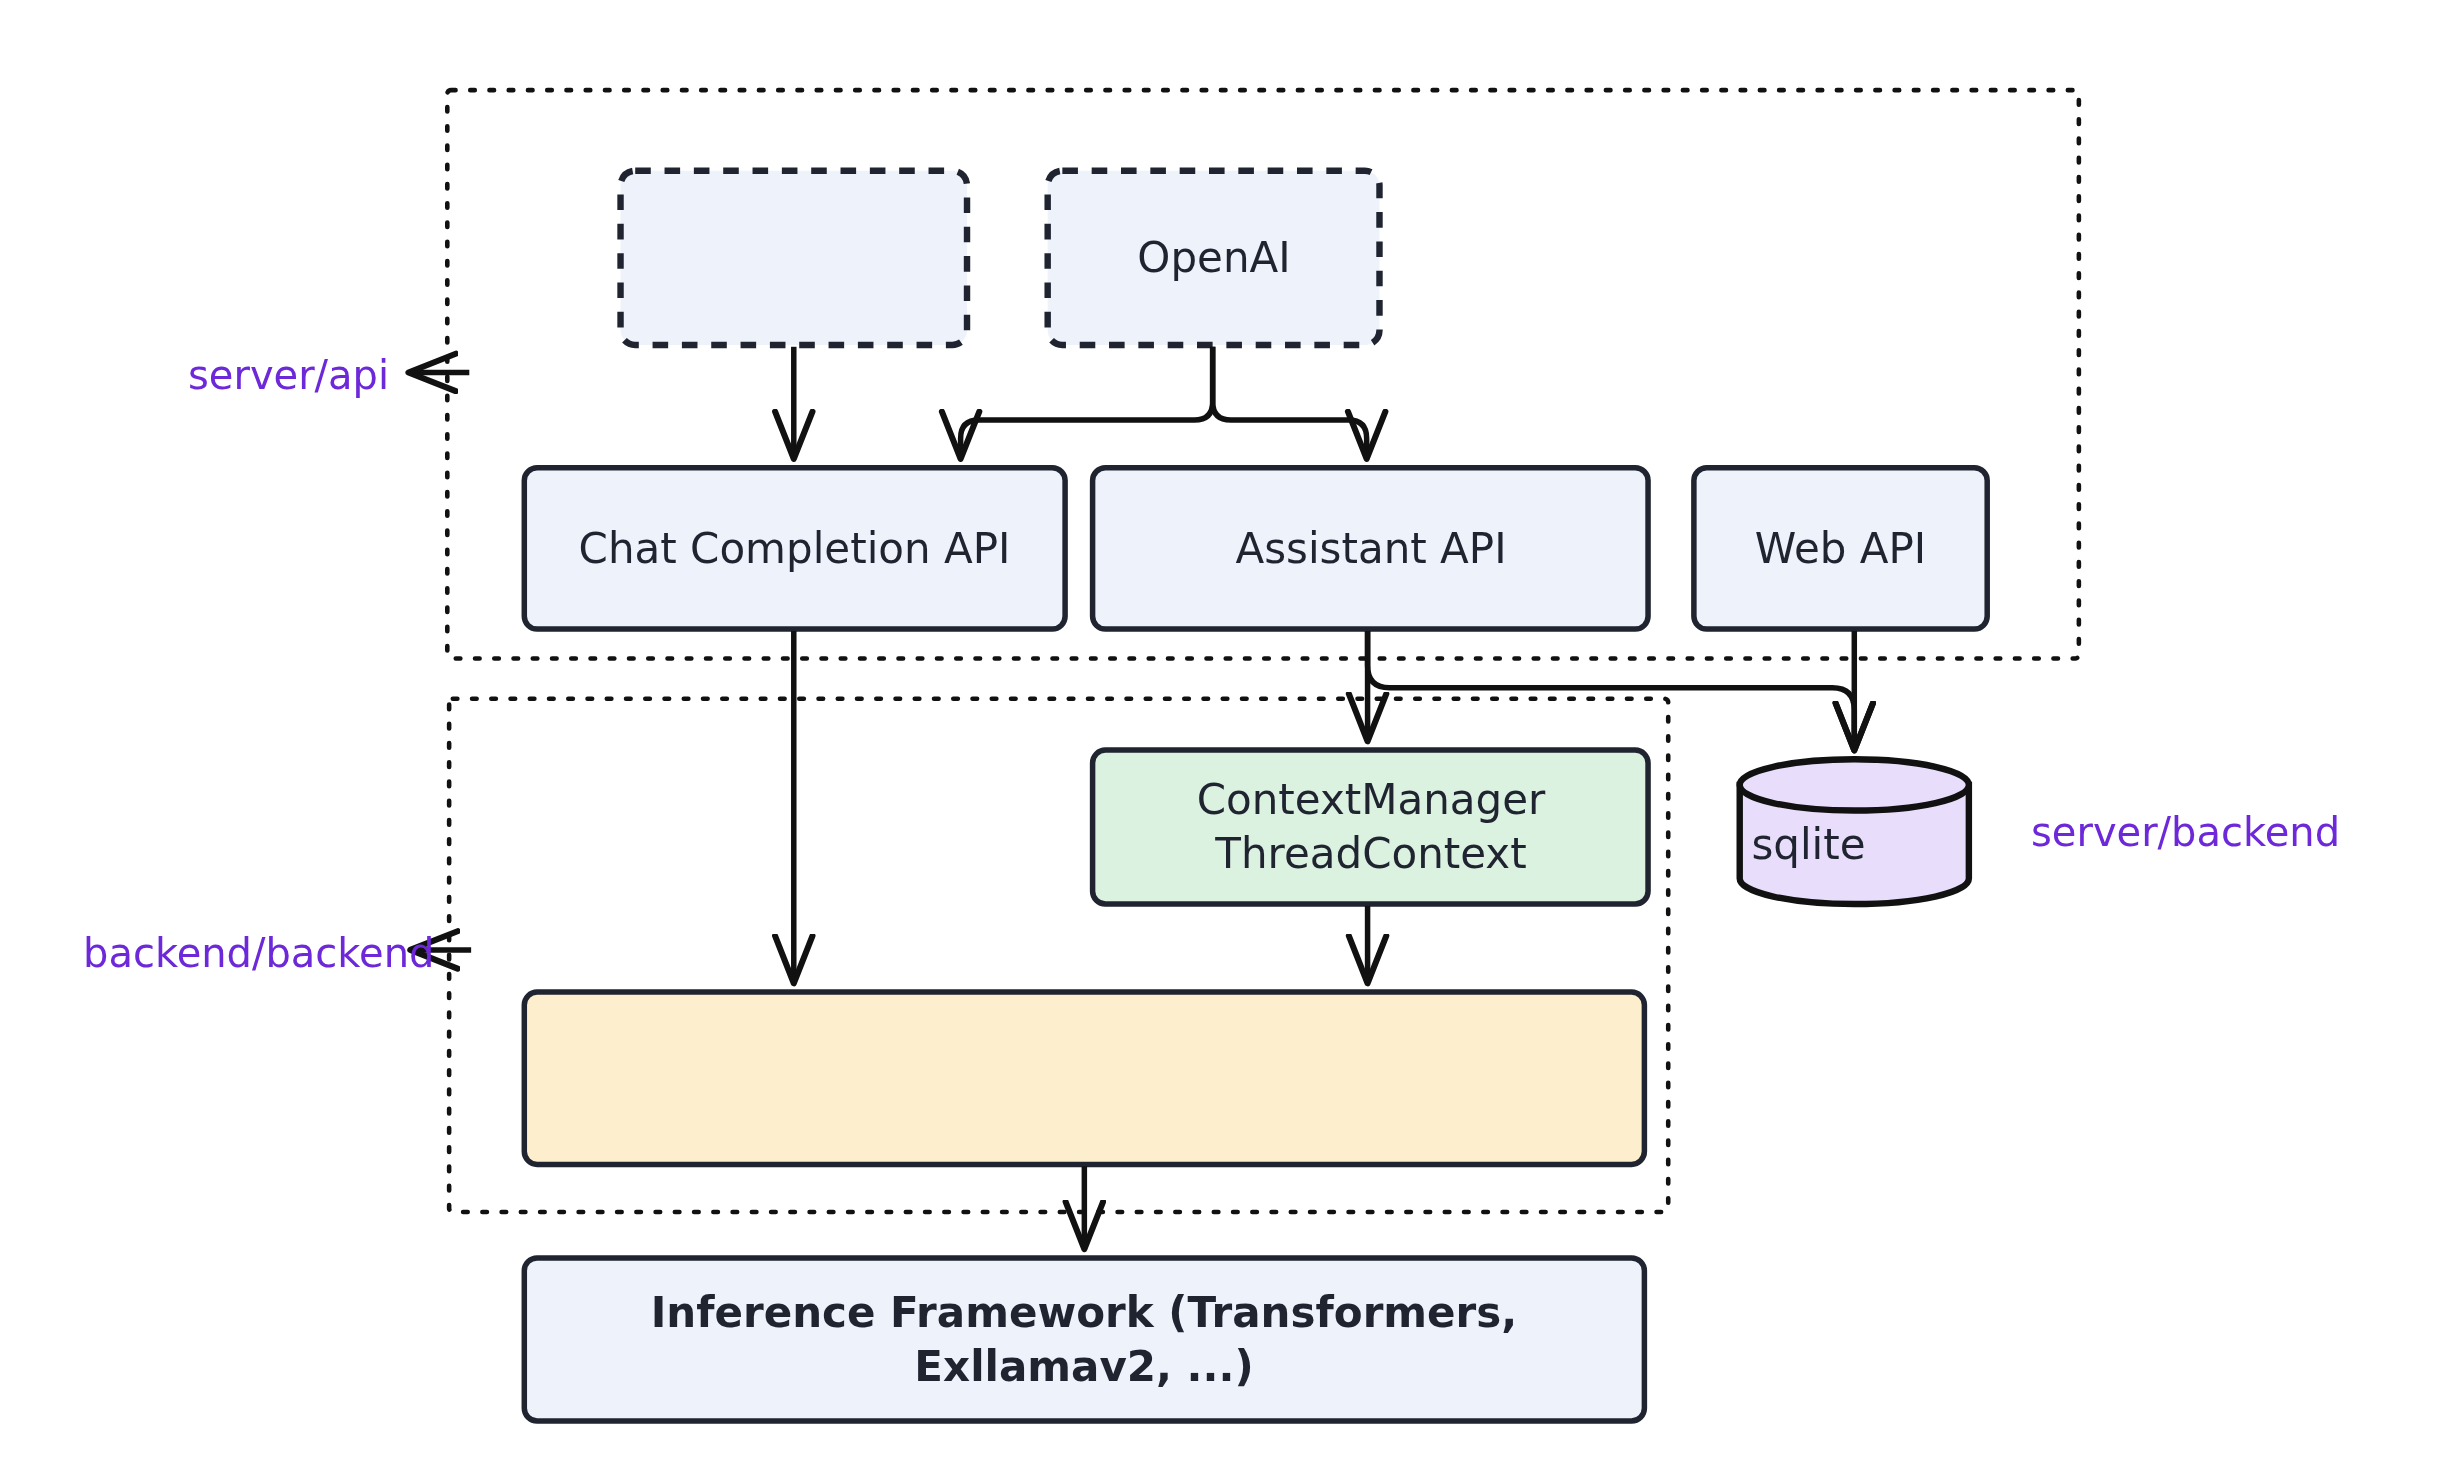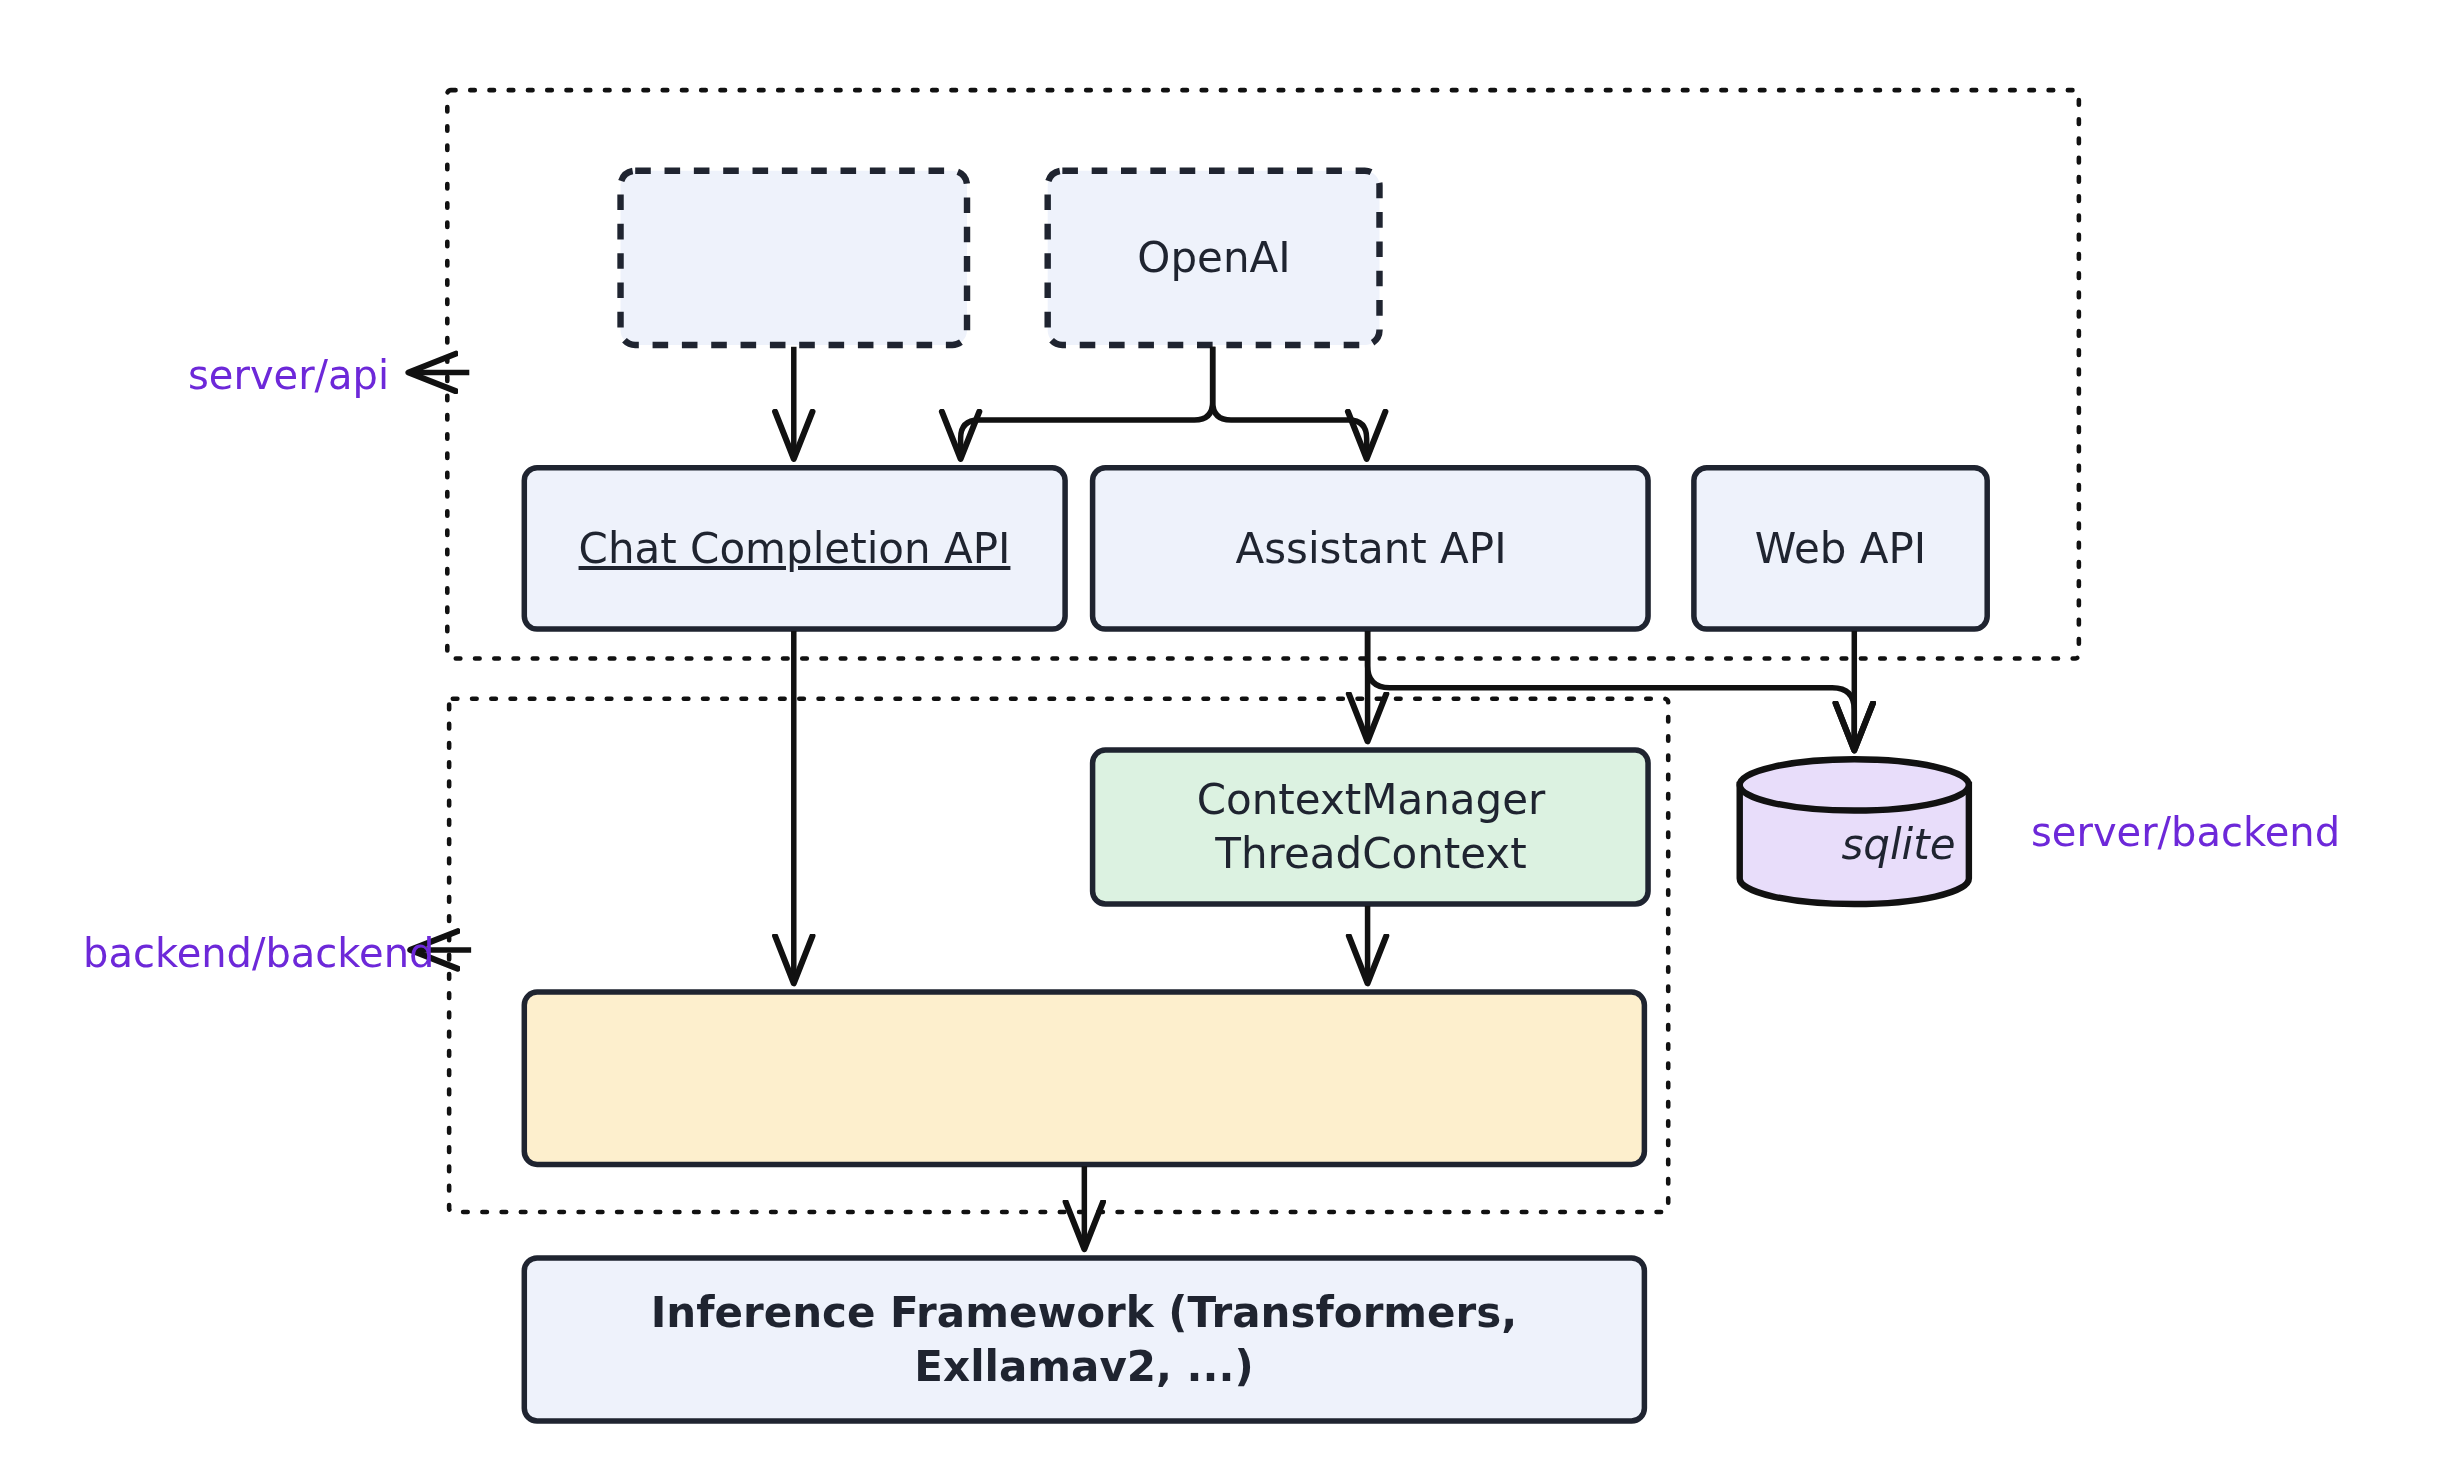--- a/index.html
+++ b/index.html
@@ -102,30 +102,30 @@
     <path d="M 2023 688 L 2023 816" fill="none" stroke="#111111" stroke-width="6" marker-end="url(#arrowhead)"></path>
 
     <path d="M 1492 988 L 1492 1070" fill="none" stroke="#111111" stroke-width="6" marker-end="url(#arrowhead)"></path>
 
     <path d="M 1183 1272 L 1183 1360" fill="none" stroke="#111111" stroke-width="6" marker-end="url(#arrowhead)"></path>
   </svg>
 
 
   <div class="nodeLabel" style="left:1048px;top:171px;width:332px;height:174px;font-size:42px;">OpenAI</div>
 
-  <div class="nodeLabel" style="left:524px;top:468px;width:541px;height:161px;font-size:42px;text-decoration:underline;">Chat Completion API</div>
+  <div class="nodeLabel" style="left:524px;top:468px;width:541px;height:161px;font-size:42px;">Chat Completion API</div>
 
   <div class="nodeLabel" style="left:1694px;top:468px;width:293px;height:161px;font-size:42px;">Web API</div>
 
   <div class="nodeLabel" style="left:1093px;top:468px;width:556px;height:161px;font-size:42px;">Assistant API</div>
 
   <div class="nodeLabel" style="left:1093px;top:750px;width:556px;height:154px;font-size:42px;">ContextManager
 ThreadContext</div>
 
-  <div class="nodeLabel" style="left:1784px;top:785px;width:229px;height:119px;font-size:42px;font-style:italic;">sqlite</div>
+  <div class="nodeLabel" style="left:1694px;top:785px;width:229px;height:119px;font-size:42px;">sqlite</div>
 
 
   <div class="nodeLabel" style="left:524px;top:1258px;width:1120px;height:163px;font-size:42px;font-weight:bold;">Inference Framework (Transformers, Exllamav2, ...)</div>
 
   <div class="grouplabel" style="left:188px;top:352px;">server/api</div>
 
   <div class="grouplabel" style="left:83px;top:930px;">backend/backend</div>
 
   <div class="grouplabel" style="left:2031px;top:809px;">server/backend</div>
 

